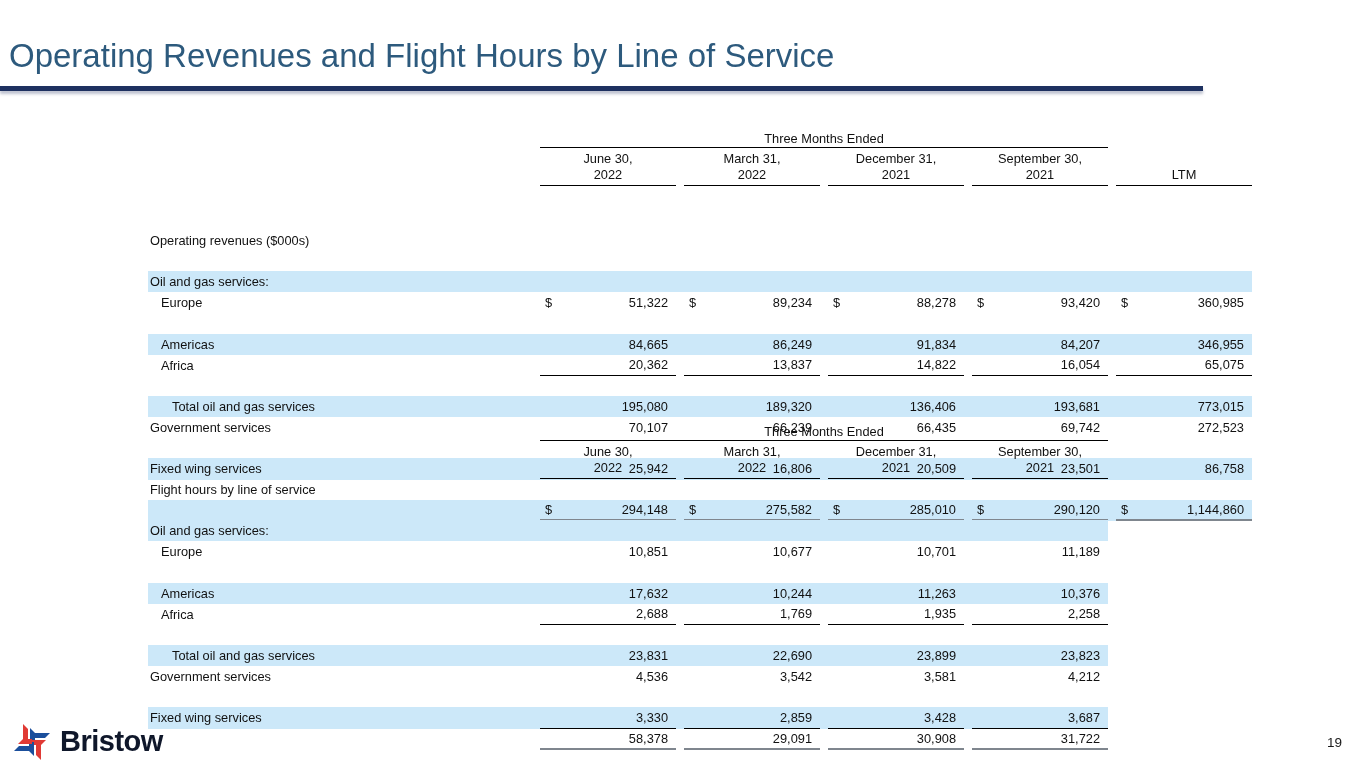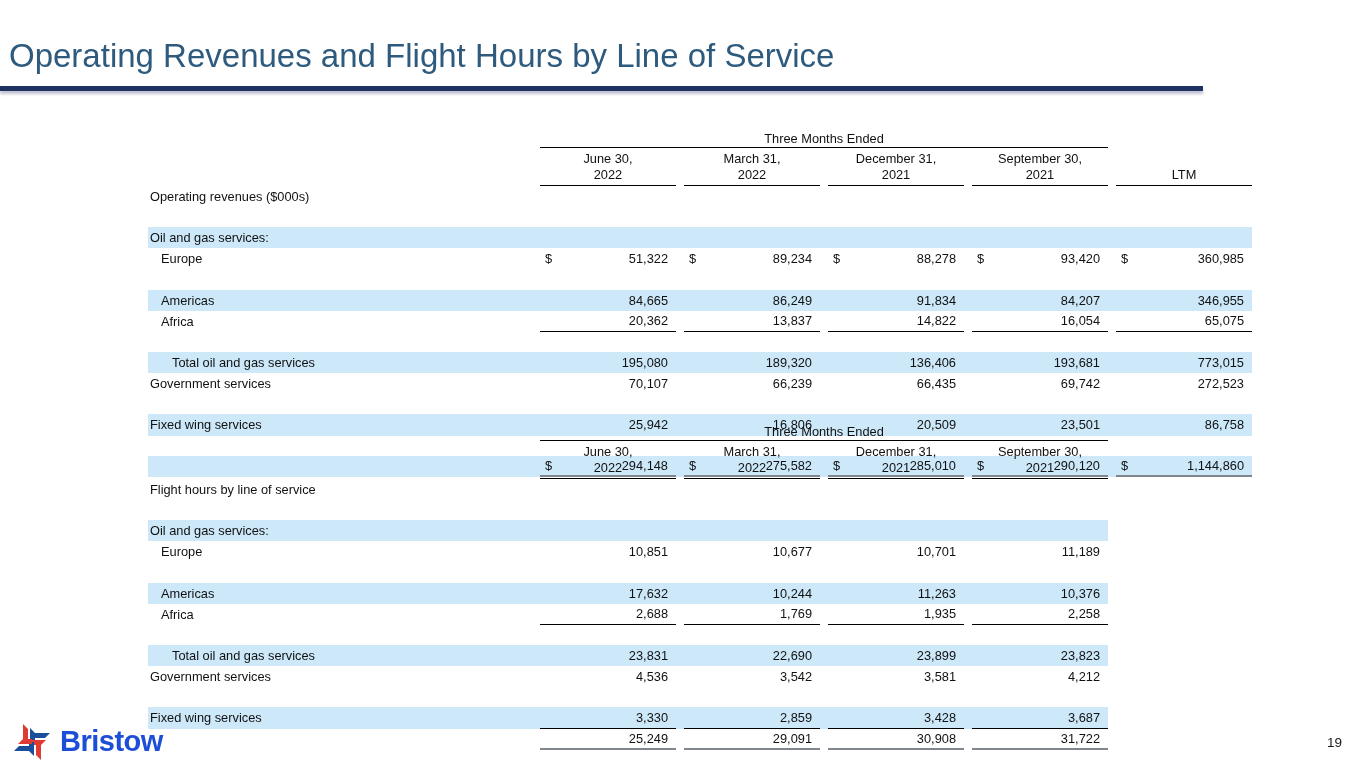--- a/index.html
+++ b/index.html
@@ -39,21 +39,21 @@
   .num {
     display:flex; justify-content:flex-end; align-items:center;
     padding-right:8px; box-sizing:border-box;
   }
   .num.dollar { justify-content:space-between; padding-left:5px; }
   .rule-below .num { border-bottom:1.4px solid #000; }
   .total-rule .num { border-bottom:2.5px solid #7f868e; }
 
   .footer-logo { position:absolute; left:12px; top:720px; display:flex; align-items:center; }
   .logo-icon { width:40px; height:42px; margin-right:8px; }
-  .logo-text { font-size:29px; font-weight:700; color:#1d4ed8; letter-spacing:-0.5px; }
+  .logo-text { font-size:29px; font-weight:700; color:#0f172a; letter-spacing:-0.5px; }
   .page-num { position:absolute; right:23px; top:735px; font-size:13.5px; color:#1a1a1a; }
 </style>
 </head>
 <body>
 
 <div class="slide">
   <div class="title">Operating Revenues and Flight Hours by Line of Service</div>
   <div class="title-rule"></div>
 
   <div class="fin-table t1" id="table-0">
@@ -67,21 +67,21 @@
         <div class="col-hdr">June 30,
 2022</div>
         <div class="col-hdr">March 31,
 2022</div>
         <div class="col-hdr">December 31,
 2021</div>
         <div class="col-hdr">September 30,
 2021</div>
         <div class="col-hdr">LTM</div>
       </div>
-      <div class="data-row" style="grid-template-columns: 384px repeat(5, 136px);">
+      <div class="data-row" style="grid-template-columns: 384px repeat(5, 136px); margin-top: 44px;">
         <div class="lbl">Operating revenues ($000s)</div>
         <div class="num"></div>
         <div class="num"></div>
         <div class="num"></div>
         <div class="num"></div>
         <div class="num"></div>
       </div>
       <div class="data-row shade" style="grid-template-columns: 384px repeat(5, 136px);">
         <div class="lbl">Oil and gas services:</div>
         <div class="num"></div>
@@ -244,21 +244,21 @@
       </div>
       <div class="data-row shade rule-below" style="grid-template-columns: 384px repeat(4, 136px);">
         <div class="lbl">Fixed wing services</div>
         <div class="num">3,330</div>
         <div class="num">2,859</div>
         <div class="num">3,428</div>
         <div class="num">3,687</div>
       </div>
       <div class="data-row total-rule" style="grid-template-columns: 384px repeat(4, 136px);">
         <div class="lbl"></div>
-        <div class="num">25,249</div>
+        <div class="num">58,378</div>
         <div class="num">29,091</div>
         <div class="num">30,908</div>
         <div class="num">31,722</div>
       </div>
     </div>
 
   <div class="footer-logo">
     <svg class="logo-icon" viewBox="0 0 40 40">
       <g transform="translate(20,21)">
         <g>

